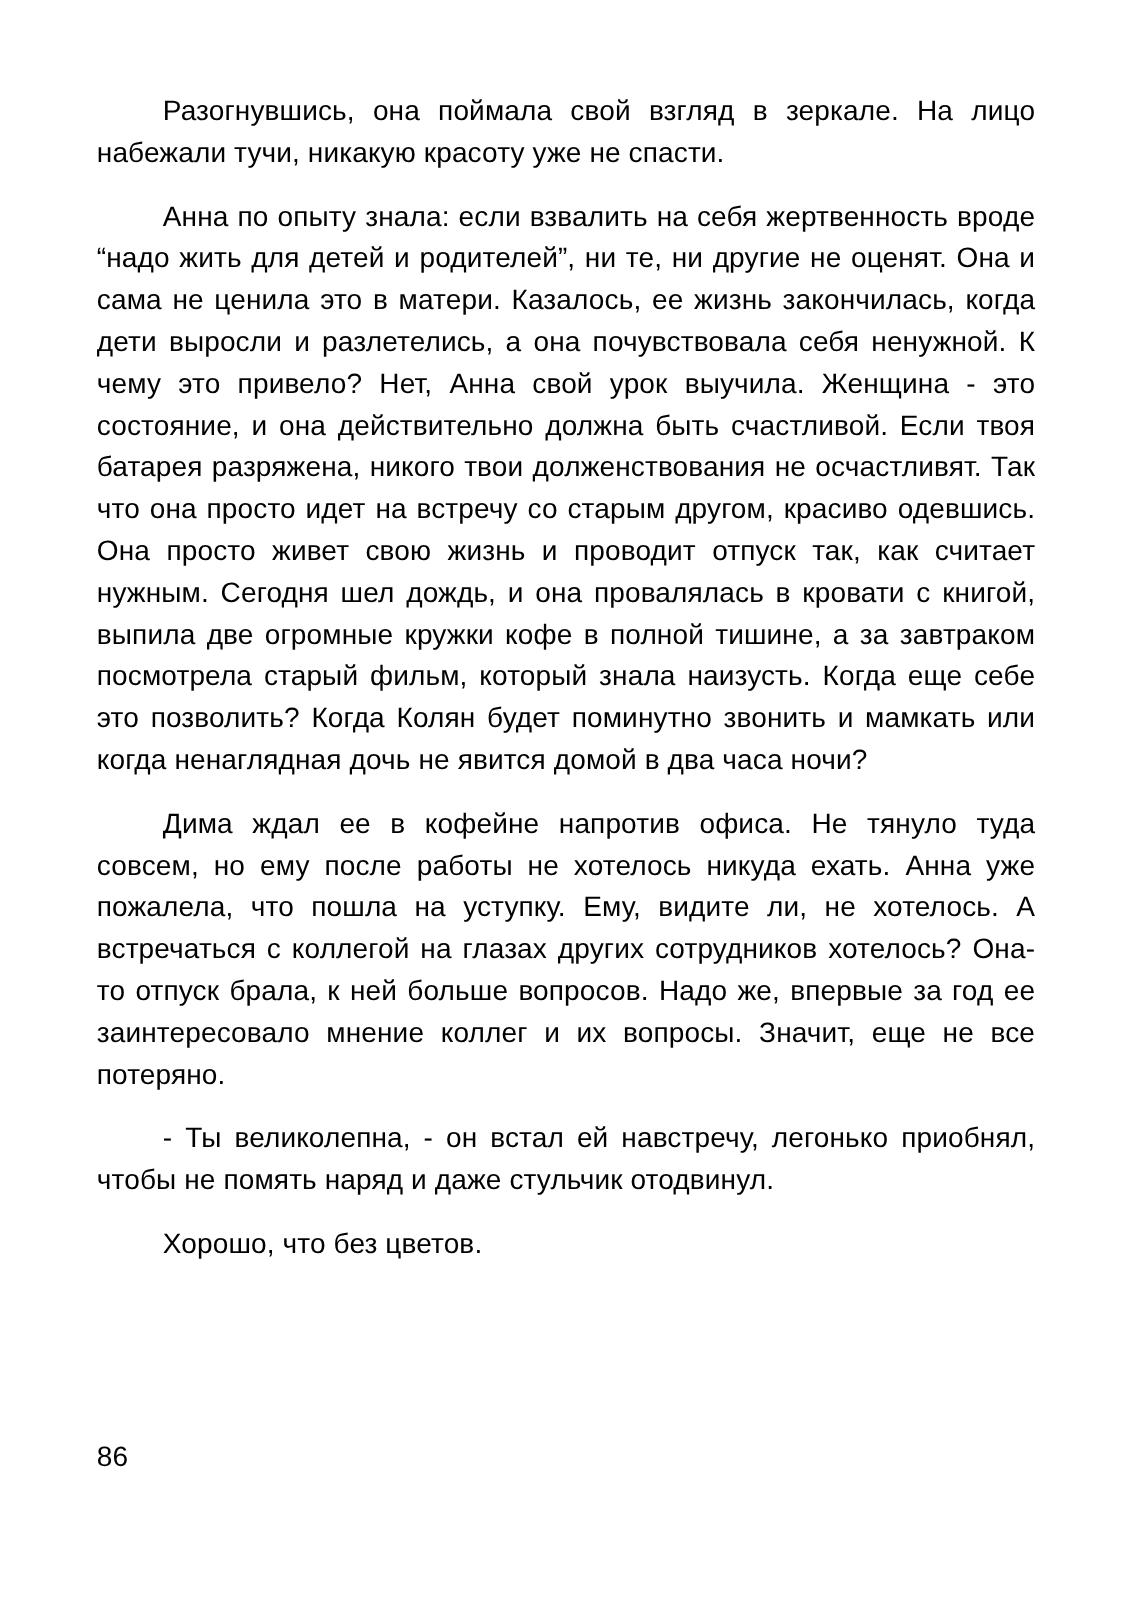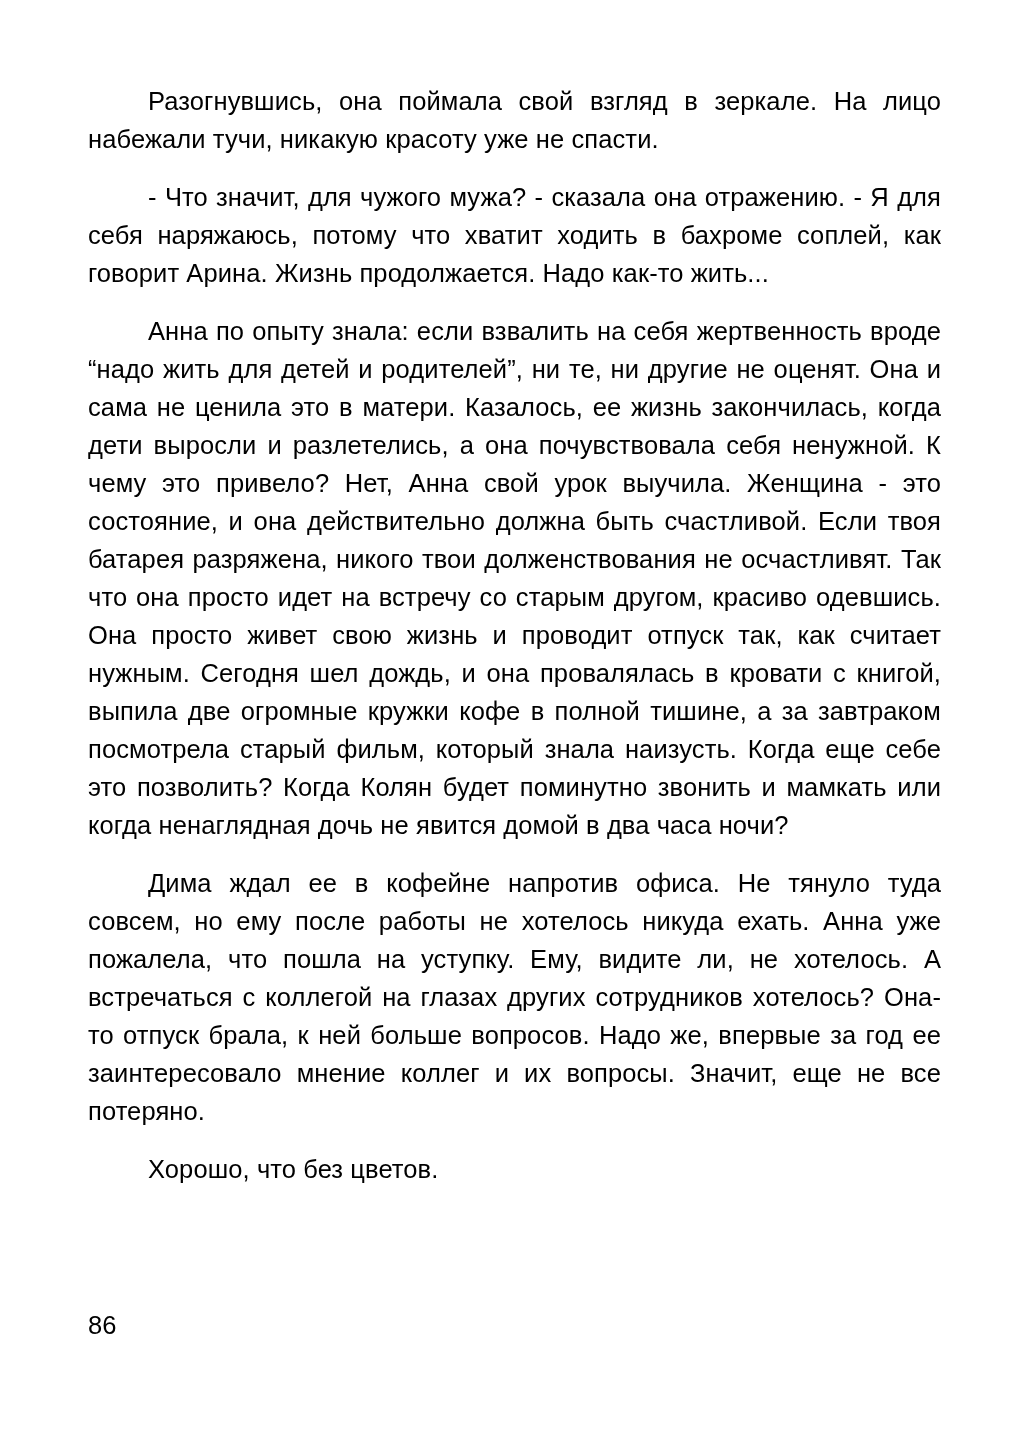--- a/index.html
+++ b/index.html
@@ -63,26 +63,26 @@
 </style>
 </head>
 <body>
 
 <div class="page">
 
   <div class="text-column">
 
     <p class="para">Разогнувшись, она поймала свой взгляд в зеркале. На лицо набежали тучи, никакую красоту уже не спасти.</p>
 
-    <p class="para">- Что значит, для чужого мужа? - сказала она отражению. - Я для себя наряжаюсь, потому что хватит ходить в бахроме соплей, как говорит Арина. Жизнь продолжается. Надо как-то жить...</p>
 
     <p class="para">Анна по опыту знала: если взвалить на себя жертвенность вроде “надо жить для детей и родителей”, ни те, ни другие не оценят. Она и сама не ценила это в матери. Казалось, ее жизнь закончилась, когда дети выросли и разлетелись, а она почувствовала себя ненужной. К чему это привело? Нет, Анна свой урок выучила. Женщина - это состояние, и она действительно должна быть счастливой. Если твоя батарея разряжена, никого твои долженствования не осчастливят. Так что она просто идет на встречу со старым другом, красиво одевшись. Она просто живет свою жизнь и проводит отпуск так, как считает нужным. Сегодня шел дождь, и она провалялась в кровати с книгой, выпила две огромные кружки кофе в полной тишине, а за завтраком посмотрела старый фильм, который знала наизусть. Когда еще себе это позволить? Когда Колян будет поминутно звонить и мамкать или когда ненаглядная дочь не явится домой в два часа ночи?</p>
 
     <p class="para">Дима ждал ее в кофейне напротив офиса. Не тянуло туда совсем, но ему после работы не хотелось никуда ехать. Анна уже пожалела, что пошла на уступку. Ему, видите ли, не хотелось. А встречаться с коллегой на глазах других сотрудников хотелось? Она-то отпуск брала, к ней больше вопросов. Надо же, впервые за год ее заинтересовало мнение коллег и их вопросы. Значит, еще не все потеряно.</p>
 
+    <p class="para">- Ты великолепна, - он встал ей навстречу, легонько приобнял, чтобы не помять наряд и даже стульчик отодвинул.</p>
 
     <p class="para">Хорошо, что без цветов.</p>
 
   </div>
 
   <div class="page-number">86</div>
 
 </div>
 
 </body></html>

